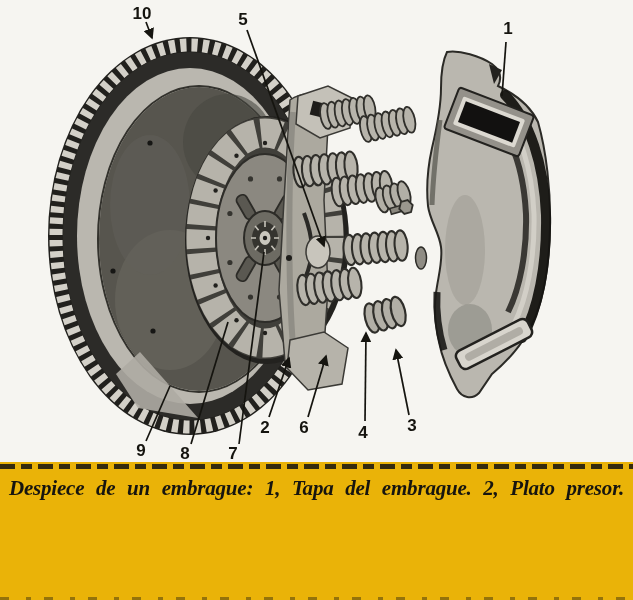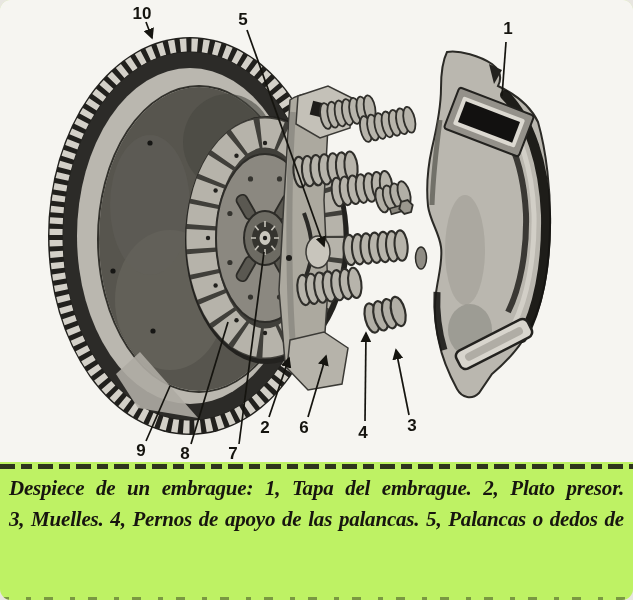--- a/index.html
+++ b/index.html
@@ -1,20 +1,19 @@
 <!DOCTYPE html>
 <html><head>
 <meta charset="utf-8">
 <style>
   html,body{margin:0;padding:0;background:#e8e6e1;}
   .stage{
     position:relative;width:633px;height:600px;margin:0 auto;
-    background:#bef264;overflow:hidden;
+    background:#eab308;overflow:hidden;
     font-family:"Liberation Serif","DejaVu Serif",serif;
-    border-radius:11px;
   }
   .figure-area{position:relative;width:633px;height:462px;background:#f6f5f1;}
   svg{display:block;}
   svg text.part-num{
     font-family:"Liberation Sans","DejaVu Sans",sans-serif;
     font-weight:bold;font-size:17px;fill:#15140f;
   }
   .caption{
     position:relative;width:615px;padding:0 9px;margin-top:2px;
     color:#17150f;
@@ -214,17 +213,16 @@
         <text class="part-num" x="304" y="433">6</text>
         <text class="part-num" x="363" y="438">4</text>
         <text class="part-num" x="412" y="431">3</text>
       </g>
     </svg>
   </div>
 
   <div class="caption">
     <div class="edge-strip-top"></div>
     <div class="cap-line">Despiece de un embrague: 1, Tapa del embrague. 2, Plato presor.</div>
-    <div class="cap-line">3, Muelles. 4, Pernos de apoyo de las palancas. 5, Palancas o dedos de</div>
   </div>
 
   <div class="edge-strip-bottom"></div>
 </div>
 
 </body></html>

